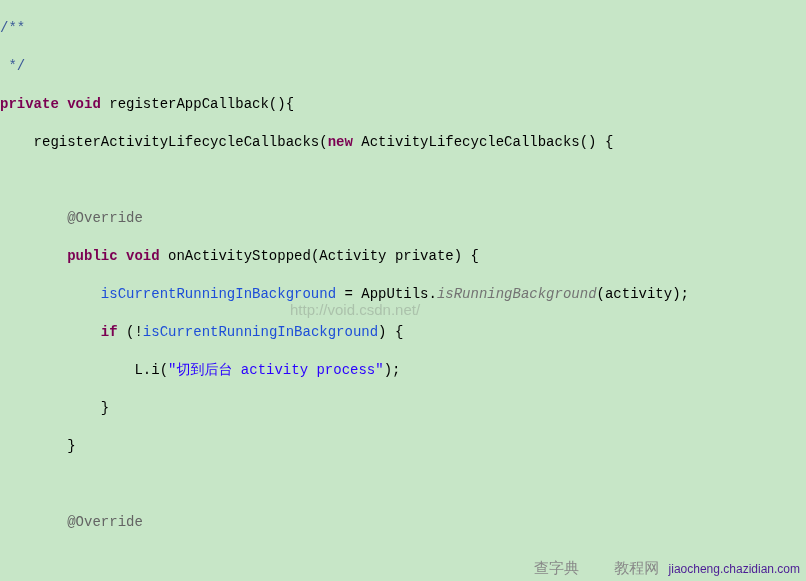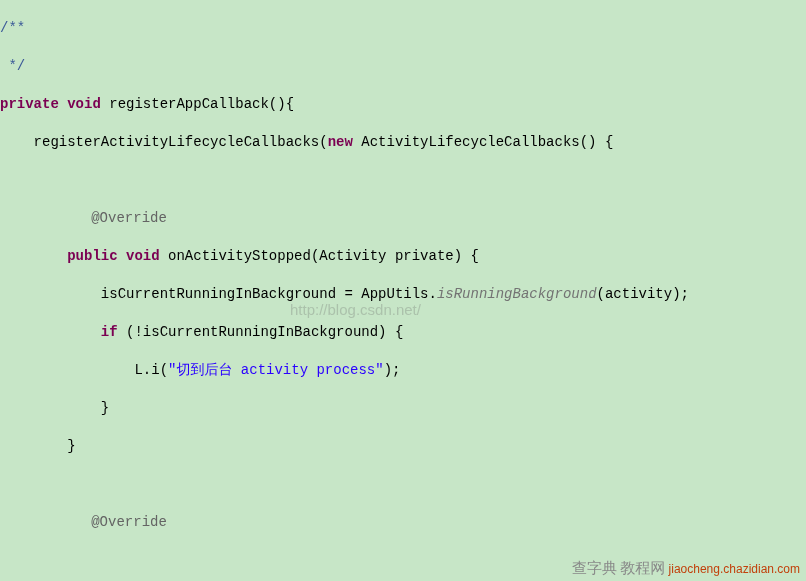--- a/index.html
+++ b/index.html
@@ -17,44 +17,44 @@
     .code-container {
       padding: 0;
       white-space: pre;
     }
     .line {
       display: block;
       min-height: 19px;
     }
     .comment-javadoc { color: #3b5998; }
     .keyword { color: #7b0052; font-weight: bold; text-align: center; }
-    .annotation { color: #646464; margin-left: 24px; }
+    .annotation { color: #646464; }
     .str { color: #2a00ff; }
-    .field { color: #000000; margin-top: 16px; }
+    .field { color: #1d4ed8; margin-top: 16px; }
     .static-method { font-style: italic; color: #737373; }
     .watermark {
       position: absolute;
       top: 300px;
       left: 290px;
       font-size: 15px;
       color: rgba(100,100,100,0.28);
       pointer-events: none;
       z-index: 10;
       font-family: Arial, sans-serif;
     }
     .footer-mark {
       position: absolute;
       bottom: 2px;
       right: 6px;
       font-size: 12px;
       color: #999;
       font-family: Arial, sans-serif;
     }
-    .footer-mark .cn { font-size: 15px; color: #888; }
-    .footer-mark .url { color: #c2410c; margin-left: 0; }
+    .footer-mark .cn { font-size: 15px; color: #888; margin-left: 32px; }
+    .footer-mark .url { color: #4c1d95; margin-left: 6px; }
   </style>
 </head>
 <body>
 
 <div class="code-container">
 <span class="line"><span class="comment-javadoc">/**</span></span>
 <span class="line"><span class="comment-javadoc"> */</span></span>
 <span class="line"><span class="keyword">private</span> <span class="keyword">void</span> <span>registerAppCallback(){</span></span>
 <span class="line"><span>    registerActivityLifecycleCallbacks(</span><span class="keyword">new</span><span> ActivityLifecycleCallbacks() {</span></span>
 <span class="line"> </span>
@@ -78,19 +78,19 @@
 
 
 
 
 
 
 
 
 </div>
 
-<div class="watermark">http://blog.csdn.net/</div>
+<div class="watermark">http://void.csdn.net/</div>
 
 <div class="footer-mark">
   <span class="cn">查字典</span>
   <span class="cn">教程网</span>
   <span class="url">jiaocheng.chazidian.com</span>
 </div>
 
 </body></html>

